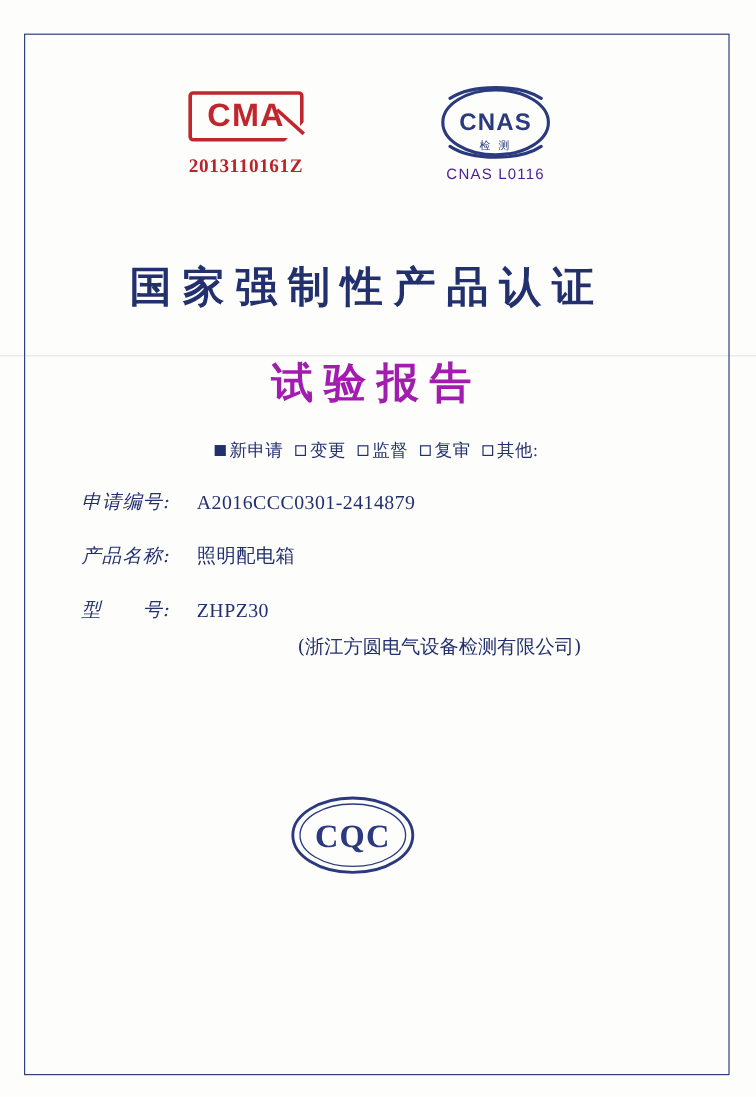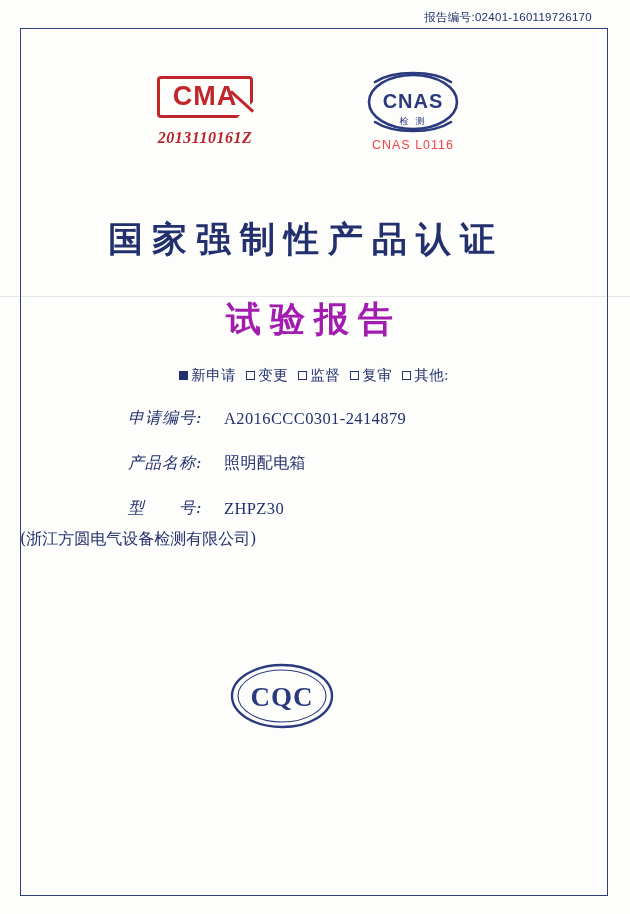--- a/index.html
+++ b/index.html
@@ -135,38 +135,37 @@
     color: #c0272d;
     letter-spacing: 1px;
   }
   .cma-code {
     margin-top: 7px;
     font-family: "Liberation Serif", serif;
     font-weight: bold;
     font-size: 16px;
     color: #b8242a;
     letter-spacing: 0.5px;
-    font-style: italic;
   }
 
   .cnas-block {
     text-align: center;
     width: 170px;
   }
   .cnas-mark {
     position: relative;
     width: 120px;
     height: 72px;
     margin: 0 auto;
   }
   .cnas-mark svg { display: block; }
   .cnas-sub {
     font-family: "Liberation Sans", sans-serif;
     font-size: 12.5px;
-    color: #ef4444;
+    color: #4c1d95;
     letter-spacing: 1px;
     margin-top: -2px;
   }
 
   
   .title-main {
     position: absolute;
     top: 188px;
     left: 0;
     width: 572px;
@@ -226,21 +225,21 @@
   .fields {
     position: absolute;
     top: 380px;
     left: 0;
     width: 588px;
   }
   .field-row {
     display: flex;
     align-items: flex-end;
     margin-bottom: 24px;
-    padding-left: 108px;
+    padding-left: 48px;
   }
   .field-label {
     font-family: "DejaVu Serif", "Liberation Serif", serif;
     font-style: italic;
     font-size: 16px;
     color: #23306e;
     width: 96px;
     flex: 0 0 96px;
     letter-spacing: 1px;
   }
@@ -251,47 +250,43 @@
     font-family: "Liberation Serif", serif;
     font-size: 16.5px;
     color: #23306e;
     letter-spacing: 0.4px;
   }
   .field-value.cn {
     font-family: "DejaVu Serif", "Liberation Serif", serif;
     font-size: 16px;
   }
   .field-subline {
+    padding-left: 228px;
     margin-top: -14px;
     margin-bottom: 24px;
     font-family: "DejaVu Serif", "Liberation Serif", serif;
     font-size: 16px;
     color: #23306e;
   }
 
   
   .cqc-seal {
     position: absolute;
     top: 632px;
-    left: 0;
+    left: 12px;
     width: 524px;
     display: flex;
     justify-content: center;
   }
 </style>
 </head>
 <body>
 
 <div class="page">
 
-  <div class="report-no-bar">
-    <div class="report-no">
-      <span>报告编号:</span><span>02401-160119726170</span>
-    </div>
-  </div>
 
   <div class="doc-border"></div>
   <div class="fold-line"></div>
 
   <div class="content">
 
     <div class="logos">
 
       <div class="cma-block">
         <div class="cma-mark">

